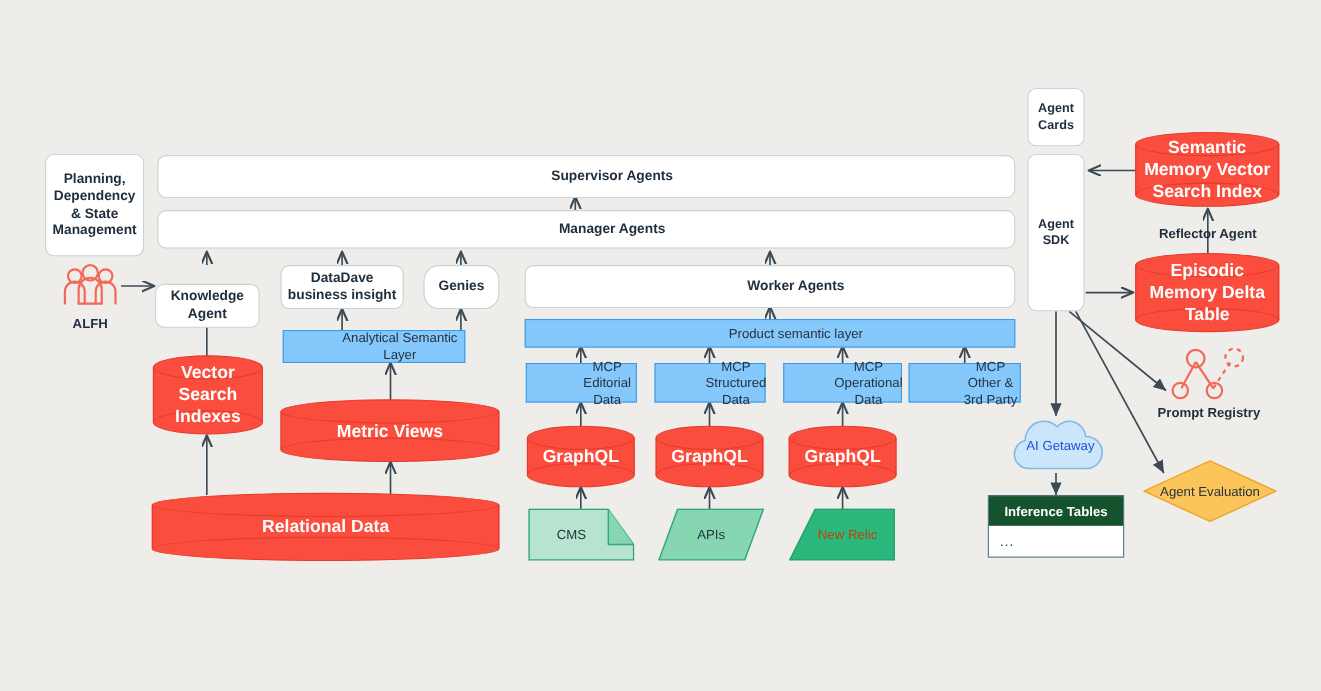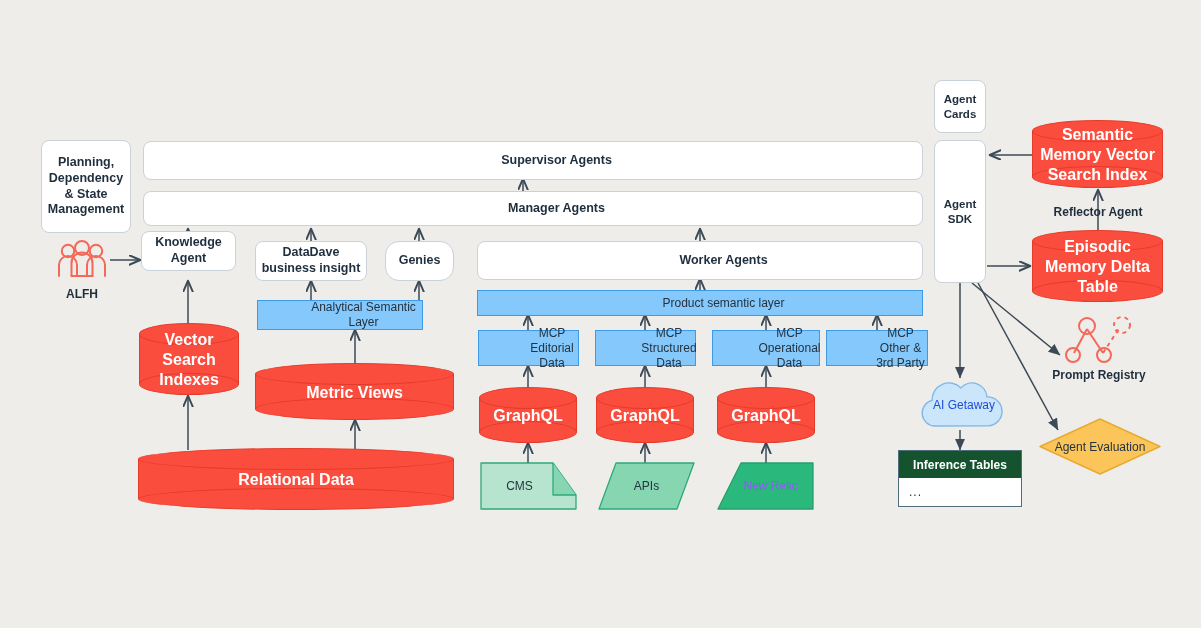--- a/index.html
+++ b/index.html
@@ -182,21 +182,21 @@
 </div>
 
 <div class="node wbox" style="left:143px;top:191px;width:780px;height:35px;">
   <span class="lbl">Manager Agents</span>
 </div>
 
 <div class="node wbox" style="left:477px;top:241px;width:446px;height:39px;">
   <span class="lbl">Worker Agents</span>
 </div>
 
-<div class="node wbox" style="left:141px;top:231px;width:95px;height:40px;padding:4px;">
+<div class="node wbox" style="left:141px;top:258px;width:95px;height:40px;padding:4px;">
   <span class="lbl">Knowledge Agent</span>
 </div>
 
 <div class="node wbox" style="left:255px;top:241px;width:112px;height:40px;padding:4px;">
   <span class="lbl">DataDave business insight</span>
 </div>
 
 <div class="node wbox" style="left:385px;top:241px;width:69px;height:40px;padding:4px;border-radius:14px;">
   <span class="lbl">Genies</span>
 </div>
@@ -257,21 +257,21 @@
   <svg width="97" height="48" viewBox="0 0 97 48">
     <path d="M18,1 H96 L79,47 H1 Z" fill="#86D6B2" stroke="#2EA97A" stroke-width="1.3" stroke-linejoin="round"></path>
   </svg>
   <div class="gtext">APIs</div>
 </div>
 
 <div class="greenwrap" style="left:717px;top:462px;width:97px;height:48px;">
   <svg width="97" height="48" viewBox="0 0 97 48">
     <path d="M24,1 H96 V47 H1 Z" fill="#2BB87C" stroke="#25A06C" stroke-width="1.3" stroke-linejoin="round"></path>
   </svg>
-  <div class="gtext" style="color:#8b5cf6;padding-left:10px;">New Relic</div>
+  <div class="gtext" style="color:#c2410c;padding-left:10px;">New Relic</div>
 </div>
 
 <div class="cyl" style="left:139px;top:323px;width:100px;height:72px;">
   <div class="body"></div>
   <div class="bot"></div>
   <div class="top"></div>
   <div class="ctext">Vector Search Indexes</div>
 </div>
 
 <div class="cyl" style="left:255px;top:363px;width:199px;height:57px;">

